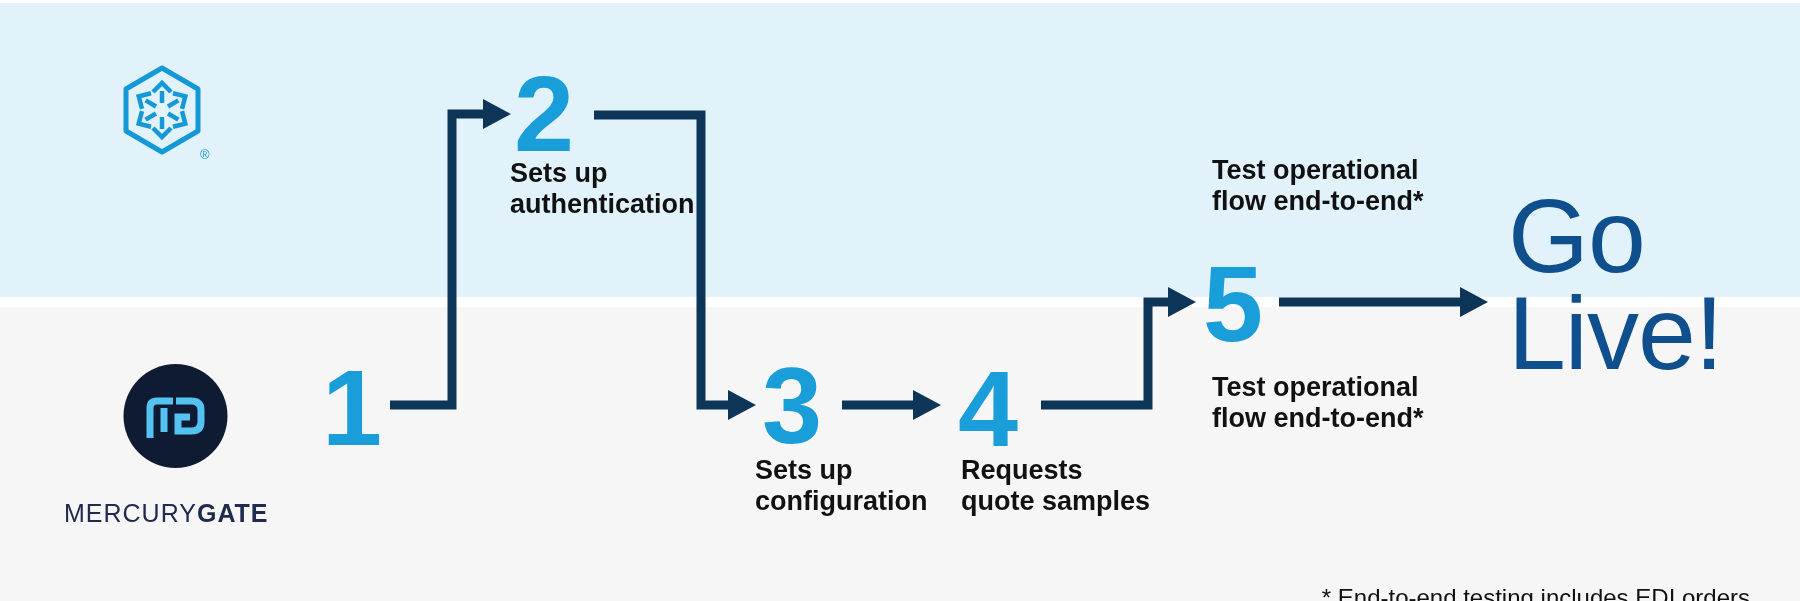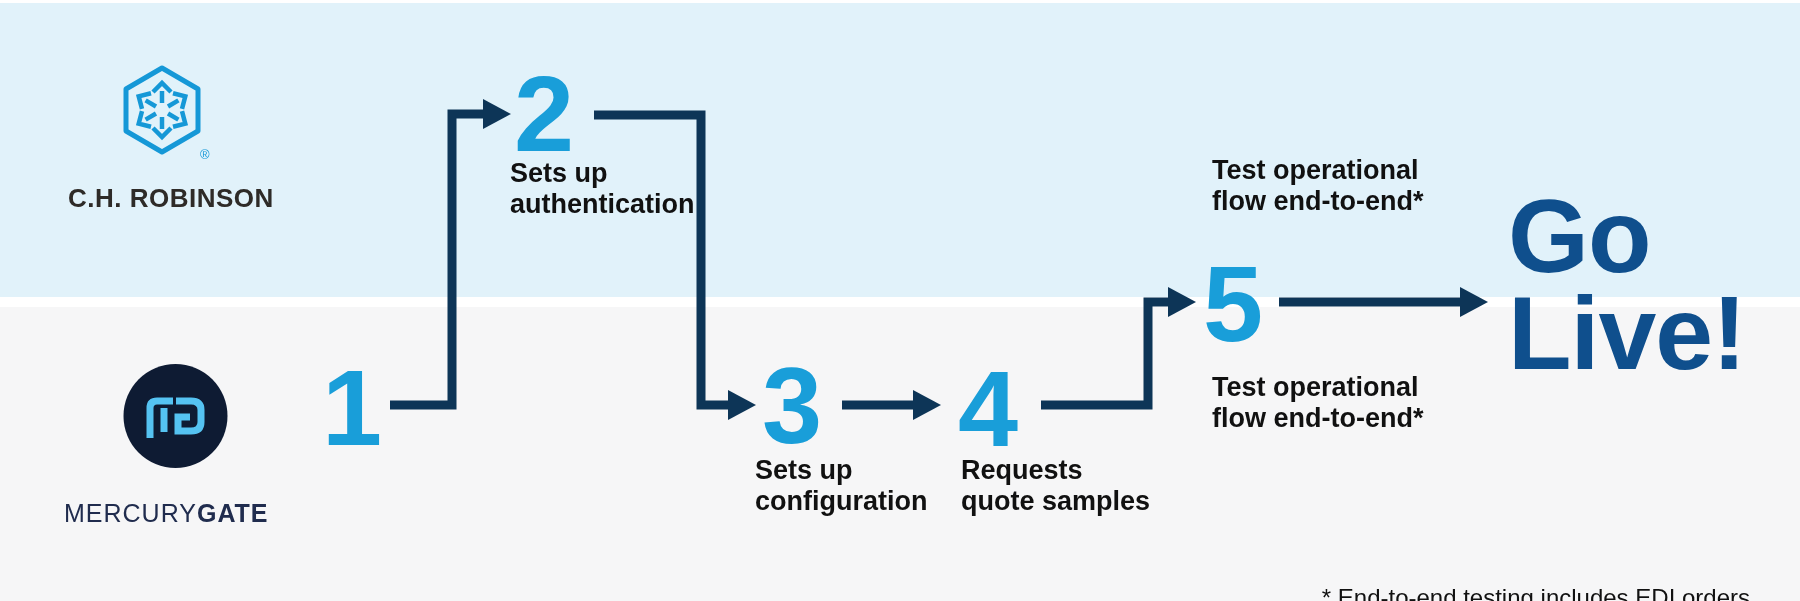--- a/index.html
+++ b/index.html
@@ -38,21 +38,21 @@
     line-height:31px;white-space:pre-line;
   }
   .l1{left:335px;top:464px;}
   .l2{left:510px;top:158px;}
   .l3{left:755px;top:455px;}
   .l4{left:961px;top:455px;}
   .l5t{left:1212px;top:155px;}
   .l5b{left:1212px;top:372px;}
 
   .go-live{
-    position:absolute;left:1508px;top:188px;font-size:104px;font-weight:bold;
+    position:absolute;left:1508px;top:188px;font-size:104px;font-weight:normal;
     color:#0f4f8d;line-height:97px;white-space:pre-line;letter-spacing:-1px;
   }
   .footnote{
     position:absolute;right:50px;top:584px;font-size:24px;color:#111111;white-space:nowrap;
   }
 </style>
 </head>
 <body>
 
 <div class="canvas">
@@ -88,21 +88,20 @@
         <path d="M 62 48.8 L 65.3 36.4 L 53 33.2"></path>
       <path d="M 36 46.5 L 25.6 40.4"></path>
         <path d="M 22 48.8 L 18.7 36.4 L 31 33.2"></path>
       <path d="M 48 53.5 L 58.4 59.6"></path>
         <path d="M 62 51.2 L 65.3 63.6 L 53 66.8"></path>
       <path d="M 36 53.5 L 25.6 59.6"></path>
         <path d="M 22 51.2 L 18.7 63.6 L 31 66.8"></path>
     </g>
     <text x="80" y="99" font-size="13" fill="#1598d7">®</text>
   </svg>
-  <div class="chr-name">C.H. ROBINSON</div>
 
   <svg class="mg-logo" width="109" height="109" viewBox="0 0 109 109">
     <circle cx="54.5" cy="54" r="52" fill="#0e1b33"></circle>
     <g stroke="#55c3f2" stroke-width="7" fill="none" stroke-linecap="butt">
       <path d="M 29 76 L 29 46 Q 29 39 36 39 L 52 39"></path>
       <path d="M 43 46 L 43 70"></path>
       <path d="M 55 39 L 70 39 Q 80 39 80 48 L 80 60 Q 80 69 70 69 L 57 69 L 57 55 L 69 55"></path>
     </g>
   </svg>
   <div class="mg-name">

